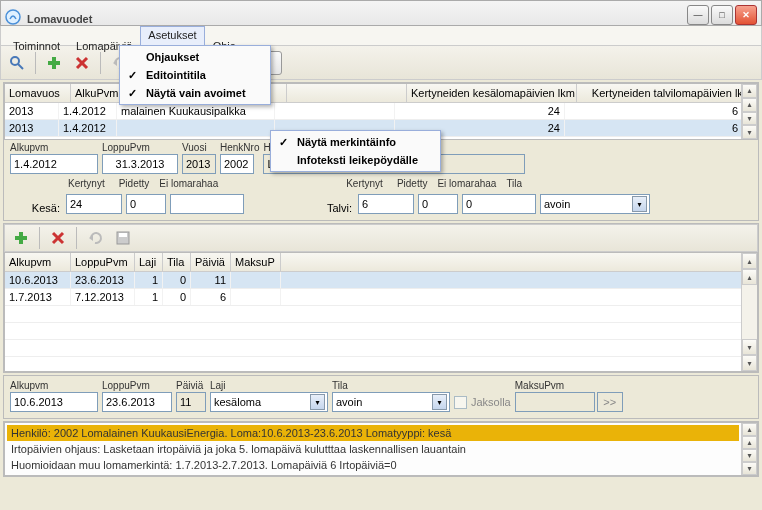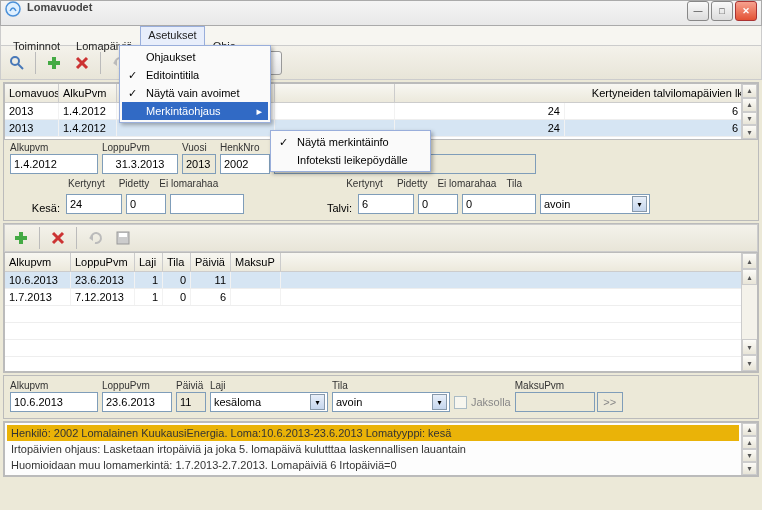--- a/index.html
+++ b/index.html
@@ -1,39 +1,39 @@
 <!DOCTYPE html>
 <html><head>
 <meta charset="utf-8">
 <style>
 * { box-sizing: border-box; margin: 0; padding: 0; font-family: Tahoma, Arial, sans-serif; font-size: 11px; }
 body { background: #ece9d8; width: 762px; height: 510px; overflow: hidden; }
 
 
-.titlebar { height: 26px; background: linear-gradient(#f4f4f4,#e8e8e8); border: 1px solid #aaa; display:flex; align-items:flex-start; padding:0 4px; }
+.titlebar { height: 26px; background: linear-gradient(#f4f4f4,#e8e8e8); border: 1px solid #aaa; display:flex; align-items:flex-end; padding:0 4px; }
 .titlebar .icon { width:16px; height:16px; margin-right:6px; display:inline-flex; align-items:center; justify-content:center; }
 .titlebar .title { font-weight:bold; color:#444; flex:1; }
 .winbtns { display:flex; gap:2px; }
 .winbtn { width:22px; height:20px; background:linear-gradient(#fafafa,#dcdcdc); border:1px solid #888; border-radius:3px; display:flex; align-items:center; justify-content:center; font-size:9px; color:#333; }
 .winbtn.close { background:linear-gradient(#f7a28f,#e35234); color:#fff; font-weight:bold; border-color:#a33; }
 
 
 .menubar { height:20px; background:#f7f6f1; border:1px solid #ccc; border-top:none; display:flex; padding-left:4px; align-items:stretch; position:relative; }
 .menuitem { padding:14px 8px; cursor:default; color:#222; }
 .menuitem.open { background:#e8eefb; border:1px solid #99aedb; border-bottom:none; padding:2px 7px 4px; position:relative; z-index:11; }
 
 
 .toolbar { height:34px; background:linear-gradient(#f4f2eb,#e8e5d8); border:1px solid #ccc; border-top:none; display:flex; align-items:center; padding:0 4px; gap:4px; }
 .tbtn { width:24px; height:24px; border:1px solid transparent; border-radius:3px; display:flex; align-items:center; justify-content:center; }
 .sep { width:1px; height:22px; background:#bbb; margin:0 2px; }
 .calbtn { height:24px; padding:0 12px; border:1px solid #999; background:linear-gradient(#fafafa,#e6e6e6); border-radius:3px; margin-left:40px; }
 
 
 .dropdown { position:absolute; top:19px; left:118px; background:#fafafa; border:1px solid #99aedb; box-shadow:2px 2px 4px rgba(0,0,0,.3); z-index:10; padding:2px; }
-.ditem { display:flex; align-items:flex-start; padding:3px 20px 3px 24px; position:relative; white-space:nowrap; min-width:146px; }
+.ditem { display:flex; align-items:flex-start; padding:3px 20px 3px 24px; position:relative; white-space:nowrap; min-width:146px;font-weight:bold; }
 .ditem .check { position:absolute; left:6px; }
 .ditem .arrow { position:absolute; right:6px; }
 .ditem.hl { background:#316ac5; color:#fff; }
 .submenu { position:absolute; left:100%; top:84px; background:#fafafa; border:1px solid #99aedb; box-shadow:2px 2px 4px rgba(0,0,0,.3); padding:2px; }
 
 
 .grid { border:1px solid #bbb; background:#fff; position:relative; }
 .ghead { display:flex; background:linear-gradient(#f8f7f2,#ece9dc); border-bottom:1px solid #ccc; }
 .ghead .gh { padding:3px 4px; border-right:1px solid #ccc; white-space:nowrap; overflow:hidden; }
 .grow { display:flex; border-bottom:1px solid #eee; }
@@ -94,24 +94,20 @@
         <span>Ohjaukset</span>
       </div>
     <div class="ditem">
         <span class="check">✓</span>
         <span>Editointitila</span>
       </div>
     <div class="ditem">
         <span class="check">✓</span>
         <span>Näytä vain avoimet</span>
       </div>
-    <div class="ditem hl">
-        <span>Merkintäohjaus</span>
-        <span class="arrow">▸</span>
-      </div>
 
     <div class="submenu">
       <div class="ditem">
           <span class="check">✓</span>
           <span>Näytä merkintäinfo</span>
         </div>
       <div class="ditem">
           <span>Infoteksti leikepöydälle</span>
         </div>
     </div>
@@ -160,24 +156,25 @@
           <rect x="4" y="3" width="8" height="4" fill="#fff"></rect>
         </svg>
       </span>
     </div>
   <button class="calbtn">Kalenteri...</button>
 </div>
 
 <div class="section" style="margin-top:2px;">
 <div class="grid" style="height:57px;">
   <div class="ghead">
-    <div class="gh" style="width:54px">Lomavuos</div>
+    <div class="gh" style="width:66px">Lomavuos</div>
     <div class="gh" style="width:58px">AlkuPvm</div>
     <div class="gh" style="width:158px">enkilönimi</div>
     <div class="gh" style="width:120px"></div>
+    <div class="gh" style="width:170px;text-align:right">Kertyneiden kesälomapäivien lkm</div>
     <div class="gh" style="flex:1;text-align:right">Kertyneiden talvilomapäivien lkm</div>
   </div>
   <div class="grow">
     <div class="gc" style="width:54px">2013</div>
     <div class="gc" style="width:58px">1.4.2012</div>
     <div class="gc" style="width:158px">malainen Kuukausipalkka</div>
     <div class="gc" style="width:120px"></div>
     <div class="gc" style="width:170px;text-align:right">24</div>
     <div class="gc" style="flex:1;text-align:right;padding-right:18px">6</div>
   </div>
@@ -206,21 +203,21 @@
   <div class="fgroup">
         <div class="flabel">LoppuPvm</div>
         <input class="finput" style="width: 76px; text-align: center;" value="31.3.2013">
       </div>
   <div class="fgroup">
         <div class="flabel">Vuosi</div>
         <input class="finput ro" style="width: 34px;" readonly="" value="2013">
       </div>
   <div class="fgroup">
         <div class="flabel">HenkNro</div>
-        <input class="finput" style="width: 50px;" value="2002">
+        <input class="finput" style="width: 34px;" value="2002">
       </div>
   <div class="fgroup" style="flex:0 0 auto">
         <div class="flabel">Henkilönimi</div>
         <input class="finput ro" style="width: 262px;" readonly="" value="Lomalainen KuukausiEnergia">
       </div>
 </div>
 
 <div class="formrow" style="padding-bottom:4px;">
   <div style="width:54px"></div>
   <div class="fgroup">

